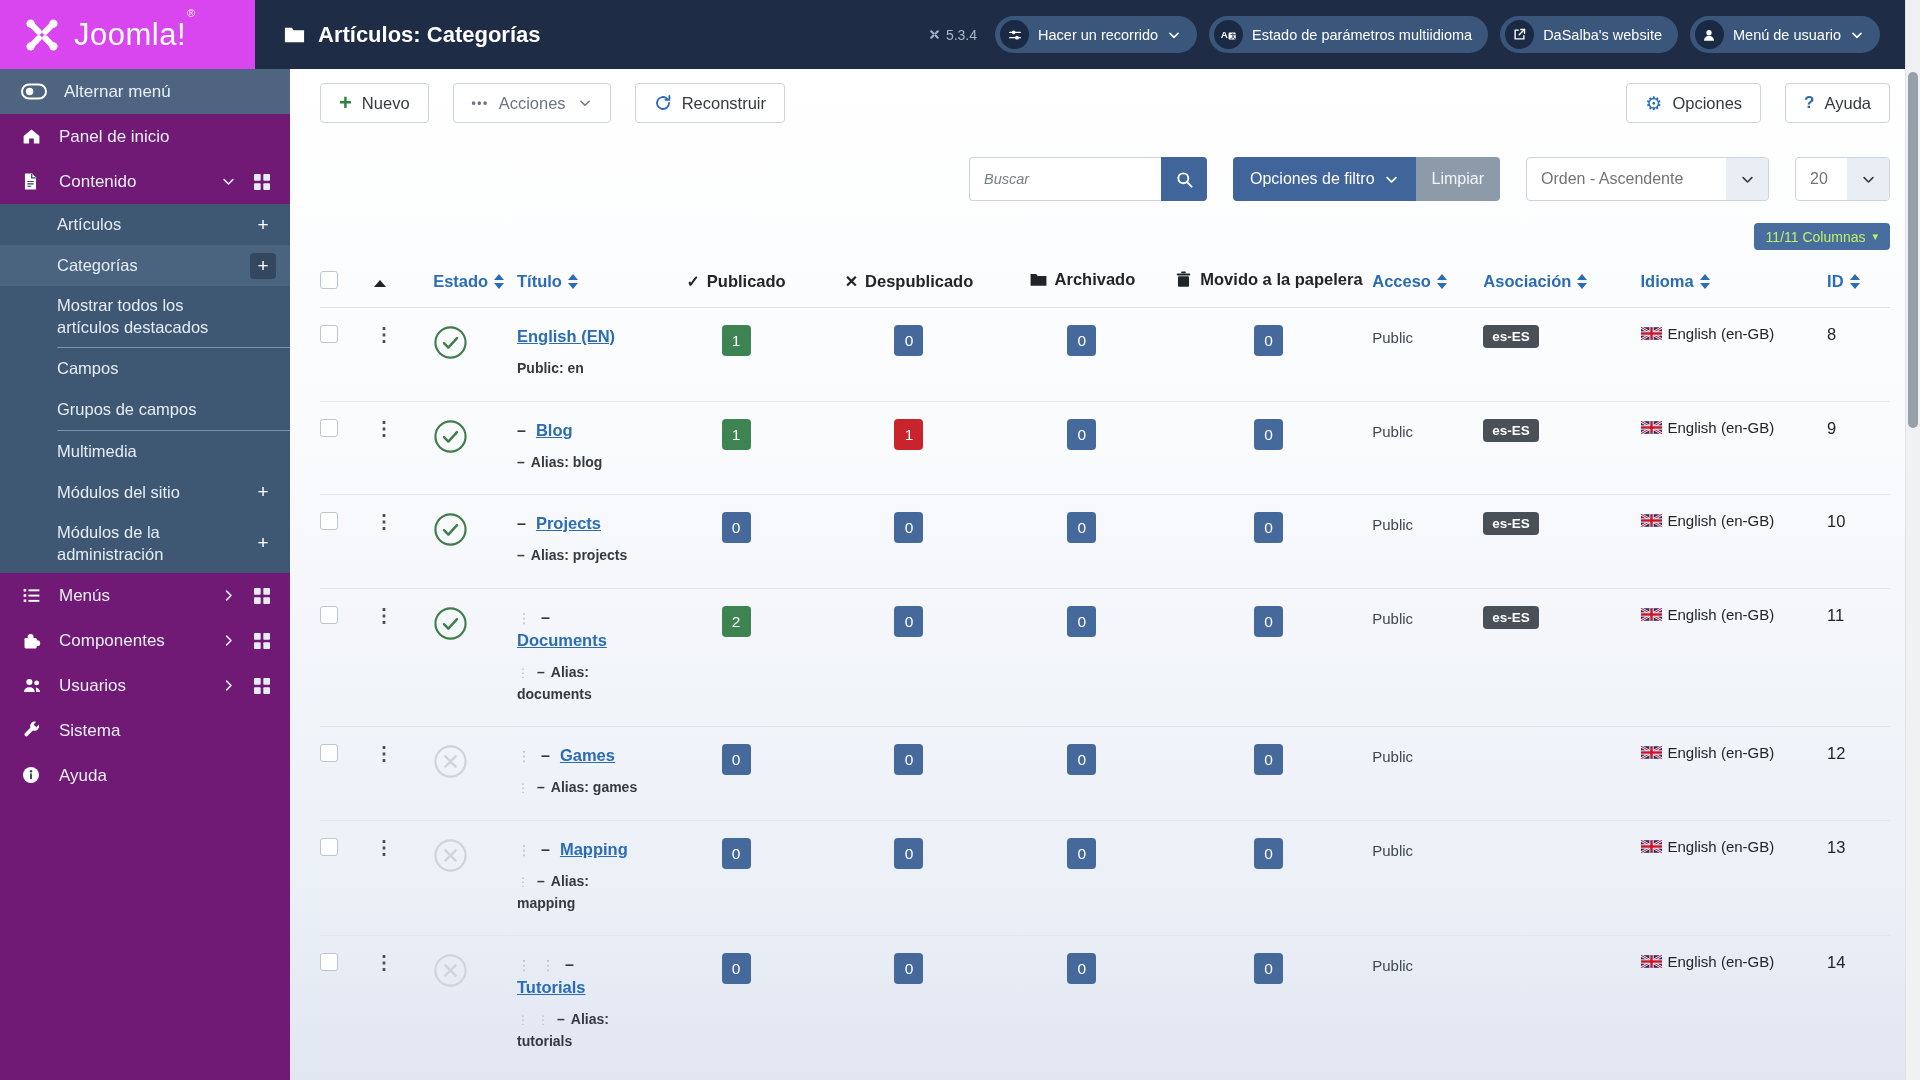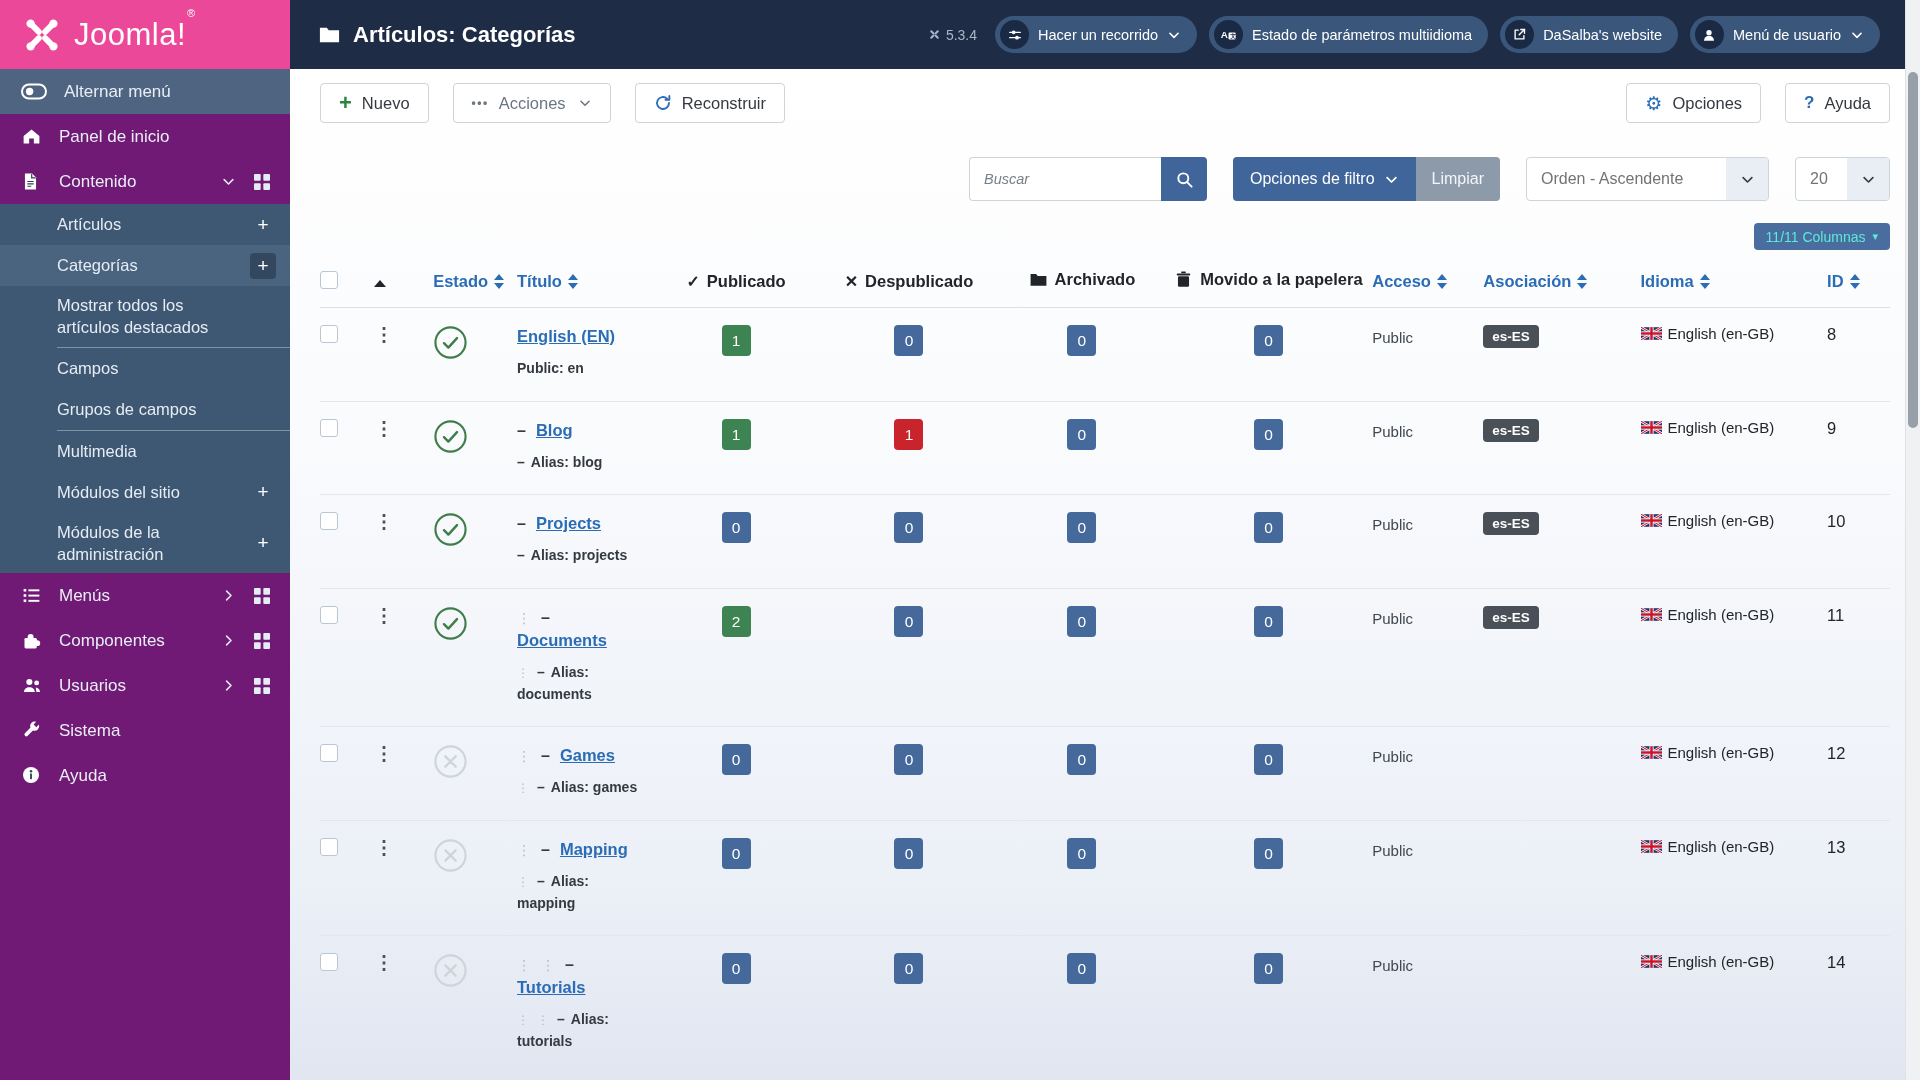--- a/index.html
+++ b/index.html
@@ -1,21 +1,21 @@
 <!DOCTYPE html>
 <html><head>
 <meta charset="utf-8">
 <style>
   * { margin:0; padding:0; box-sizing:border-box; }
   html,body { width:1920px; height:1080px; overflow:hidden; }
   body { font-family:"Liberation Sans", sans-serif; background:#e9edf6; position:relative; }
 
   
   .topbar { display:flex; height:69px; background:#1f2c45; color:#fff; }
-  .brand { width:290px; background:#ec4899; display:flex; align-items:center; gap:12px; padding-left:22px; flex:none; cursor:pointer; }
+  .brand { width:255px; background:#d946ef; display:flex; align-items:center; gap:12px; padding-left:22px; flex:none; cursor:pointer; }
   .brand-text { font-size:31px; font-weight:400; letter-spacing:.5px; }
   .brand .reg { font-size:11px; vertical-align:top; position:relative; top:-10px; margin-left:1px; }
   .topbar-main { flex:1; display:flex; align-items:center; justify-content:space-between; padding:0 40px 0 28px; }
   .page-head { display:flex; align-items:center; gap:12px; }
   .page-head h1 { font-size:22px; font-weight:700; }
   .top-actions { display:flex; align-items:center; gap:12px; }
   .version { display:flex; align-items:center; gap:5px; color:#a9b6c8; font-size:14px; margin-right:6px; }
   .pill { display:flex; align-items:center; gap:9px; background:#3a567a; border-radius:19px; height:37px; padding:0 16px 0 5px; font-size:14.5px; cursor:pointer; white-space:nowrap; }
   .pill-ic { width:29px; height:29px; border-radius:50%; background:#1b2a44; display:flex; align-items:center; justify-content:center; flex:none; }
   .pill svg.chv { width:14px; height:14px; }
@@ -57,21 +57,21 @@
   .filter-btn { height:44px; background:#40659a; color:#fff; border:none; border-radius:4px 0 0 4px; padding:0 17px; font-size:16px; display:flex; align-items:center; gap:9px; cursor:pointer; font-family:inherit; }
   .filter-btn svg { width:15px; height:15px; }
   .clear-btn { height:44px; background:#8d9aaa; color:#f4f6f9; border:none; border-radius:0 4px 4px 0; padding:0 16px; font-size:16px; cursor:pointer; font-family:inherit; }
   .select { position:relative; height:44px; border:1px solid #ced4da; border-radius:4px; background:#fff; display:flex; align-items:center; padding:0 54px 0 14px; font-size:16px; color:#737373; cursor:pointer; }
   .select.w-sort { min-width:243px; }
   .select.w-pp { min-width:95px; }
   .sel-zone { position:absolute; right:0; top:0; bottom:0; width:42px; background:#e9edf4; border-radius:0 3px 3px 0; display:flex; align-items:center; justify-content:center; color:#343a40; }
   .sel-zone svg { width:15px; height:15px; }
 
   .columns-row { display:flex; justify-content:flex-end; margin-top:22px; }
-  .columns-badge { background:#4a6da0; color:#5eead4; border:none; border-radius:4px; height:27px; padding:0 12px; font-size:14px; display:flex; align-items:center; gap:7px; cursor:pointer; font-family:inherit; }
+  .columns-badge { background:#4a6da0; color:#bef264; border:none; border-radius:4px; height:27px; padding:0 12px; font-size:14px; display:flex; align-items:center; gap:7px; cursor:pointer; font-family:inherit; }
   .columns-badge .caret { font-size:11px; }
 
   
   table { width:100%; border-collapse:collapse; margin-top:10px; table-layout:fixed; }
   thead th { text-align:left; font-size:16.5px; font-weight:700; color:#212529; padding:10px 0 14px; border-bottom:1px solid #dde1e7; vertical-align:middle; }
   thead th.c, td.c { text-align:center; }
   .th-link { color:#2a6cb5; cursor:pointer; display:inline-flex; align-items:center; white-space:nowrap; }
   .th-dark { display:inline-flex; align-items:center; gap:7px; white-space:nowrap; }
   .hk { font-weight:900; font-size:16px; }
   .hic { width:19px; height:19px; }

